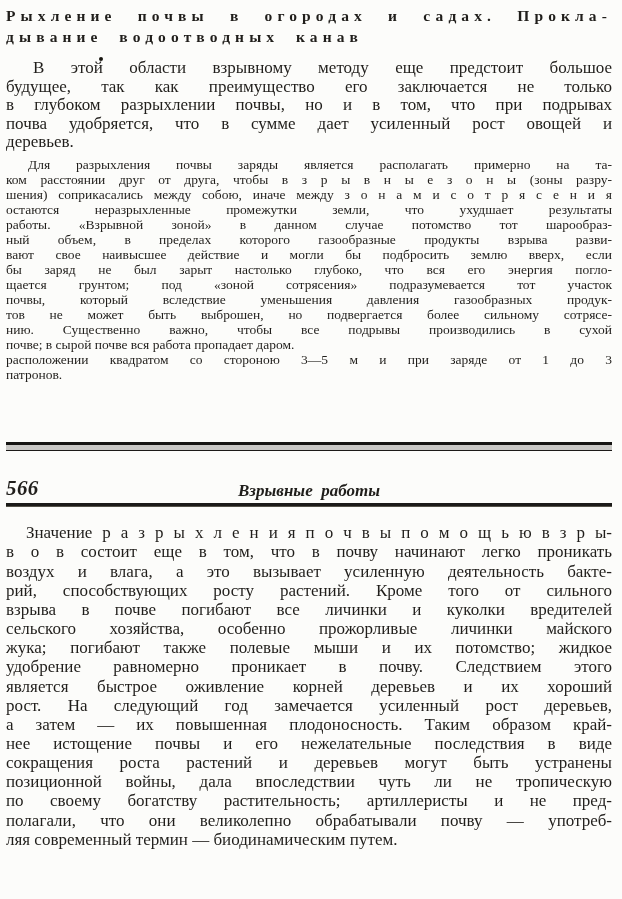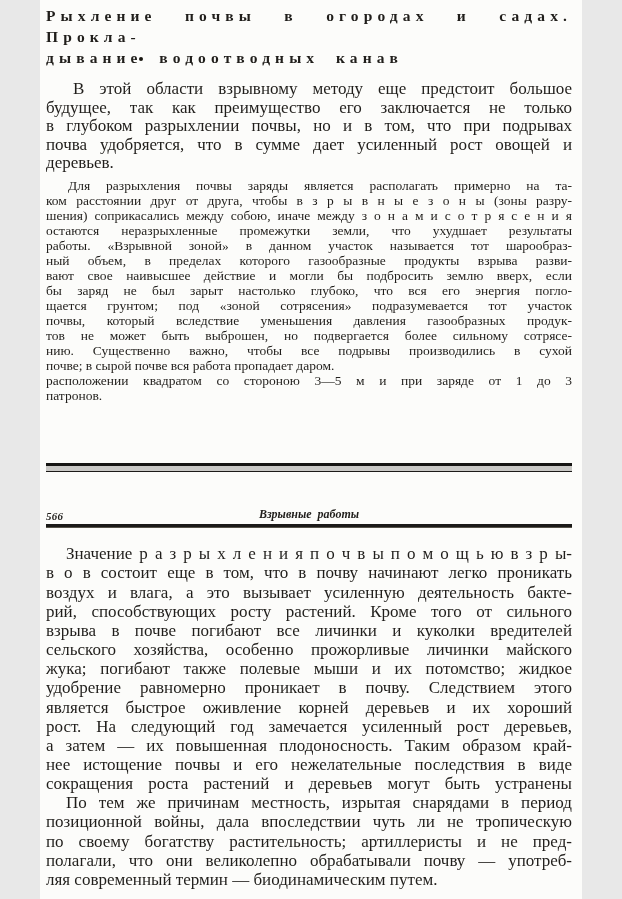--- a/index.html
+++ b/index.html
@@ -1,18 +1,18 @@
 <!DOCTYPE html>
 <html lang="ru"><head>
 <meta charset="utf-8">
 <style>
   html,body{margin:0;padding:0;background:#e8e8e8;}
   .page{
     position:relative;
-    width:542px;height:899px;
+    width:622px;height:899px;
     margin:0 auto;
     background:#fcfcfa;
     overflow:hidden;
     font-family:"Liberation Serif","DejaVu Serif",serif;
     color:#201e1b;
     box-sizing:border-box;
     padding:0 10px 0 6px;
   }
   
   .title{
@@ -59,27 +59,27 @@
   
   .running-head{
     position:relative;
     margin-top:28px;
     height:24px;
     font-style:italic;
     font-weight:bold;
   }
   .pagenum{
     position:absolute;left:0;bottom:2px;
-    font-size:11px;
+    font-size:21px;
     letter-spacing:.02em;
   }
   .head-title{
     position:absolute;left:0;right:0;bottom:2px;
     text-align:center;
-    font-size:12px;
+    font-size:17px;
     word-spacing:.25em;
   }
   .head-rule{
     height:2.6px;
     background:#1b1a18;
     border-bottom:1px solid #555248;
   }
   
   .sec2{margin-top:16.5px;}
   .sec2 .para{
@@ -108,21 +108,21 @@
         <div class="tl">в глубоком разрыхлении почвы, но и в том, что при подрывах</div>
         <div class="tl">почва удобряется, что в сумме дает усиленный рост овощей и</div>
         <div class="tl last">деревьев.</div>
       </div>
 
     <div class="para small firstsmall">
         <div class="tl ind">Для разрыхления почвы заряды является располагать примерно на та-</div>
         <div class="tl">ком расстоянии друг от друга, чтобы в з р ы в н ы е з о н ы (зоны разру-</div>
         <div class="tl">шения) соприкасались между собою, иначе между з о н а м и с о т р я с е н и я</div>
         <div class="tl">остаются неразрыхленные промежутки земли, что ухудшает результаты</div>
-        <div class="tl">работы. «Взрывной зоной» в данном участок называется тот шарообраз-</div>
+        <div class="tl">работы. «Взрывной зоной» в данном случае потомство тот шарообраз-</div>
         <div class="tl">ный объем, в пределах которого газообразные продукты взрыва разви-</div>
         <div class="tl">вают свое наивысшее действие и могли бы подбросить землю вверх, если</div>
         <div class="tl">бы заряд не был зарыт настолько глубоко, что вся его энергия погло-</div>
         <div class="tl">щается грунтом; под «зоной сотрясения» подразумевается тот участок</div>
         <div class="tl">почвы, который вследствие уменьшения давления газообразных продук-</div>
         <div class="tl">тов не может быть выброшен, но подвергается более сильному сотрясе-</div>
         <div class="tl">нию. Существенно важно, чтобы все подрывы производились в сухой</div>
         <div class="tl last">почве; в сырой почве вся работа пропадает даром.</div>
       </div>
 
@@ -154,21 +154,20 @@
         <div class="tl">сельского хозяйства, особенно прожорливые личинки майского</div>
         <div class="tl">жука; погибают также полевые мыши и их потомство; жидкое</div>
         <div class="tl">удобрение равномерно проникает в почву. Следствием этого</div>
         <div class="tl">является быстрое оживление корней деревьев и их хороший</div>
         <div class="tl">рост. На следующий год замечается усиленный рост деревьев,</div>
         <div class="tl">а затем — их повышенная плодоносность. Таким образом край-</div>
         <div class="tl">нее истощение почвы и его нежелательные последствия в виде</div>
         <div class="tl">сокращения роста растений и деревьев могут быть устранены</div>
       </div>
     <div class="para">
-        <div class="tl ind">По тем же причинам местность, изрытая снарядами в период</div>
         <div class="tl">позиционной войны, дала впоследствии чуть ли не тропическую</div>
         <div class="tl">по своему богатству растительность; артиллеристы и не пред-</div>
         <div class="tl">полагали, что они великолепно обрабатывали почву — употреб-</div>
         <div class="tl last">ляя современный термин — биодинамическим путем.</div>
       </div>
   </div>
 
 </div>
 
 </body></html>

